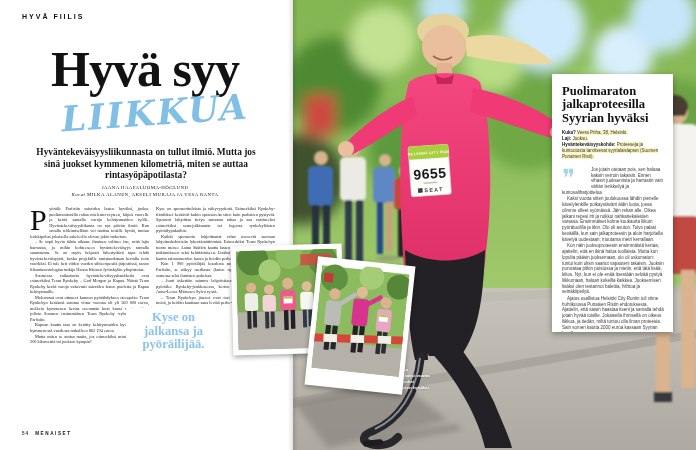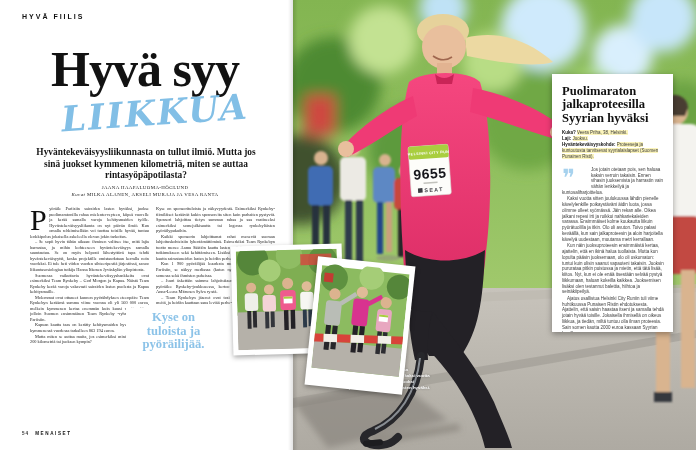--- a/index.html
+++ b/index.html
@@ -238,21 +238,21 @@
     <div class="col col2">
       <p>Kyse on sponsorituloista ja näkyvyydestä. Esimerkiksi Rynkeby-tiimiläiset keräävät kukin sponsoreita siten kuin parhaiten pystyvät. Sponsori lahjoittaa tietyn summan rahaa ja saa vastineeksi esimerkiksi somejulkisuutta tai logonsa rynkebyläisten pyöräilypukuihin.</p>
       <p>Kaikki sponsorin lahjoittamat rahat menevät suoraan lahjoituskohteisiin lyhentämättöminä. Esimerkiksi Team Rynkebyn tuotto menee Aamu Säätiön kautta lasten syövän ja syöpähoitojen tutkimukseen sekä kehittämiseen. Lisäksi rahaa menee Sylva ry:n kautta sairastuneiden lasten ja heidän perheidensä auttamiseen.</p>
       <p>Kun 1 900 pyöräilijää kuudesta maasta pyöräilee yhdessä Pariisiin, se näkyy mediassa (kuten nyt tässäkin lehdessä) ja somessa sekä ihmisten puheissa.</p>
       <p>– Juuri äskettäin saimme lahjoituksen henkilöltä, jonka veli pyöräilee Rynkeby-joukkueessa, kertoo varainhankintapäällikkö Anna-Leena Mitrunen Sylva ry:stä.</p>
       <p>– Team Rynkebyn jäsenet ovat tosi sitoutuneita edistämään meitä, ja heidän kauttaan sana leviää perhe- ja tuttavapiiriin.</p>
     </div>
 
     <div class="pullquote">
       <span>Kyse on</span>
-      <span>tuloista ja</span>
+      <span>jalkansa ja</span>
       <span>pyöräilijää.</span>
     </div>
 
     <div class="footer">
       <span>54</span><span class="mag">MENAISET</span>
     </div>
   </section>
 
   <div class="inset inset-a">
     <svg viewBox="0 0 91 89">

